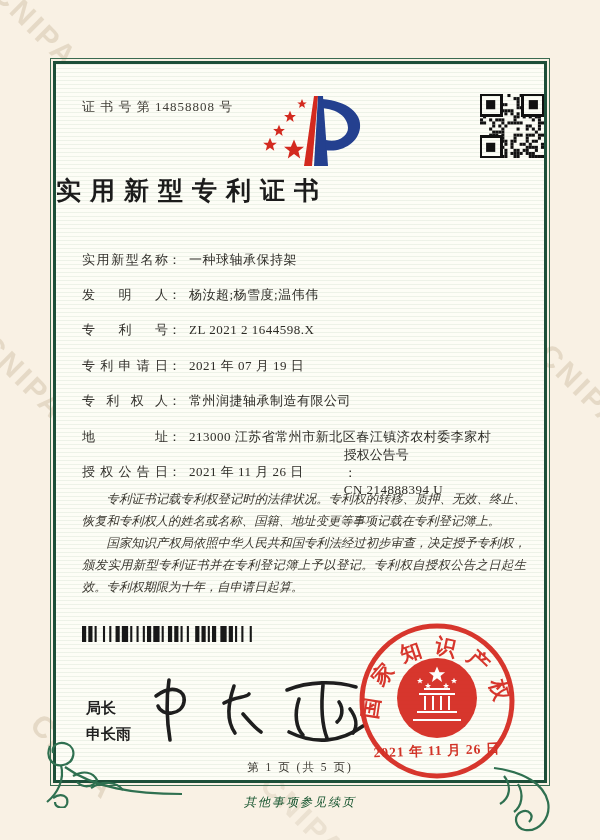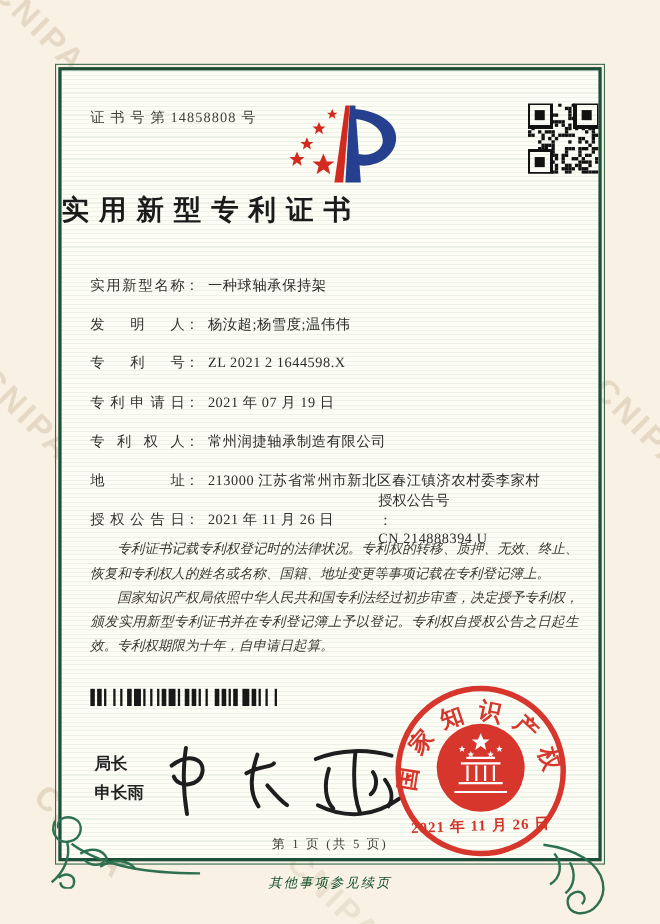--- a/index.html
+++ b/index.html
@@ -41,21 +41,21 @@
   .colon{margin-right:8px;}
   .fvalue{letter-spacing:0.5px; color:#2e2c27;}
   .pair2{margin-left:40px; display:flex;flex-direction:column;}
   .paras{
     position:absolute; left:26px; top:424px; width:444px;
     font-size:12.3px; line-height:22px; text-align:justify; font-style:italic; color:#3a372f;
   }
   .paras p{margin:0; text-indent:2em;}
   .barcode{position:absolute; left:26px; top:562px; width:174px; height:16px;}
   .director{
-    position:absolute; left:30px; top:618px; line-height:26px;
+    position:absolute; left:30px; top:631px; line-height:26px;
     font-family:"Liberation Sans","DejaVu Sans",sans-serif;
     font-weight:bold; font-size:15px; color:#222;
   }
   .signature{position:absolute; left:78px; top:606px; width:250px; height:80px; z-index:4;}
   .seal{position:absolute; left:300px; top:556px; width:162px; height:162px; z-index:5; opacity:0.93;}
   .seal-date{
     position:absolute; left:0; bottom:22px; width:100%; text-align:center;
     color:#cf2418; font-weight:bold; font-size:13.5px; letter-spacing:1px;
     transform:rotate(-2deg); white-space:nowrap;
   }

